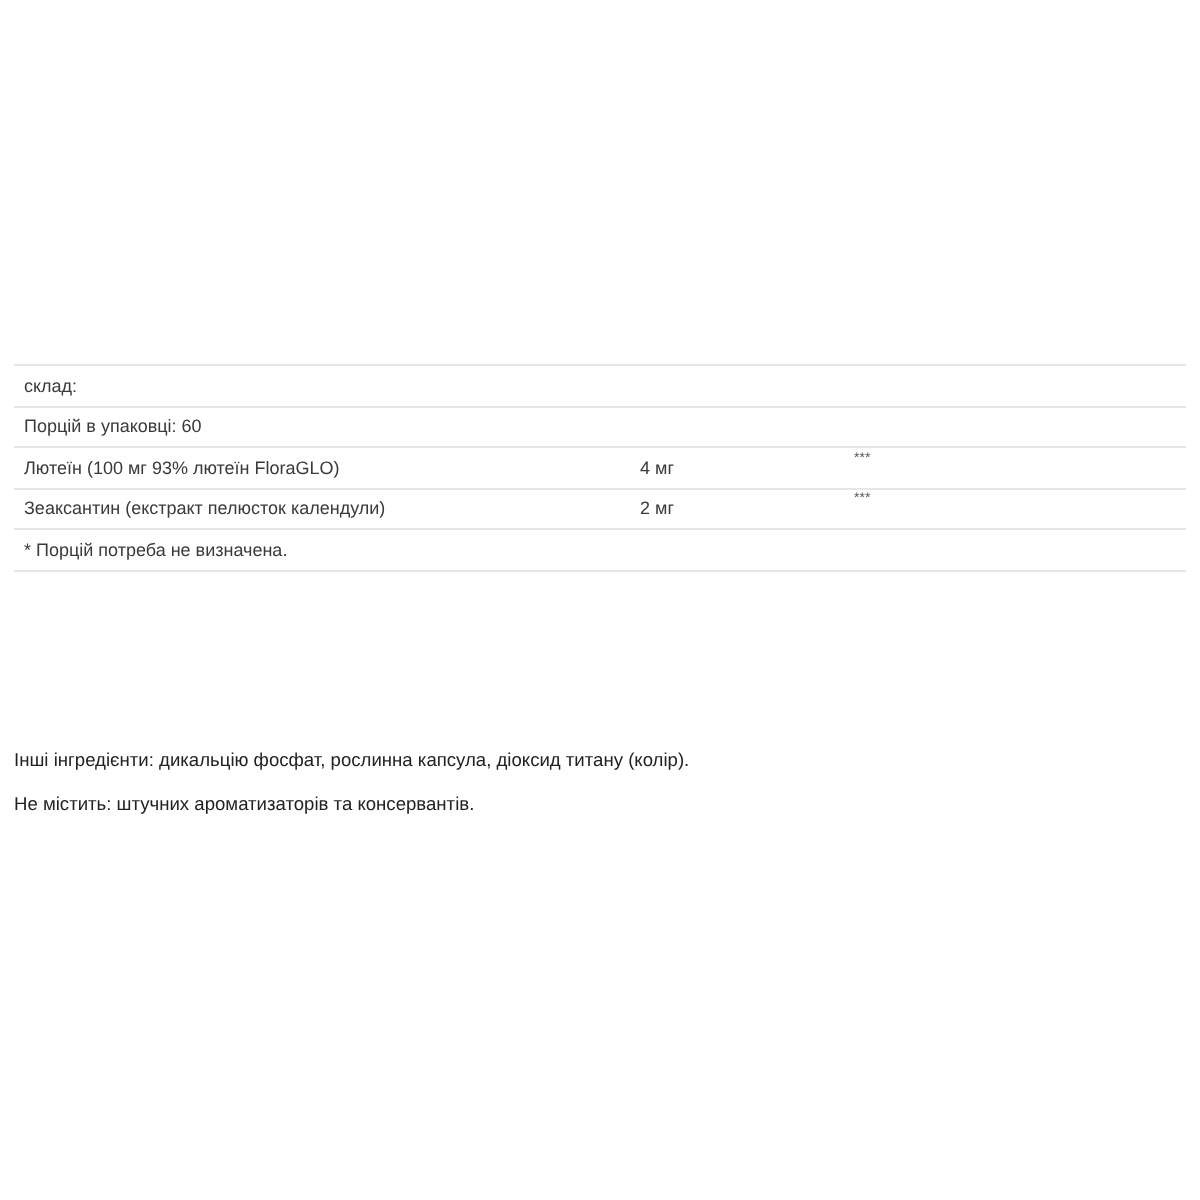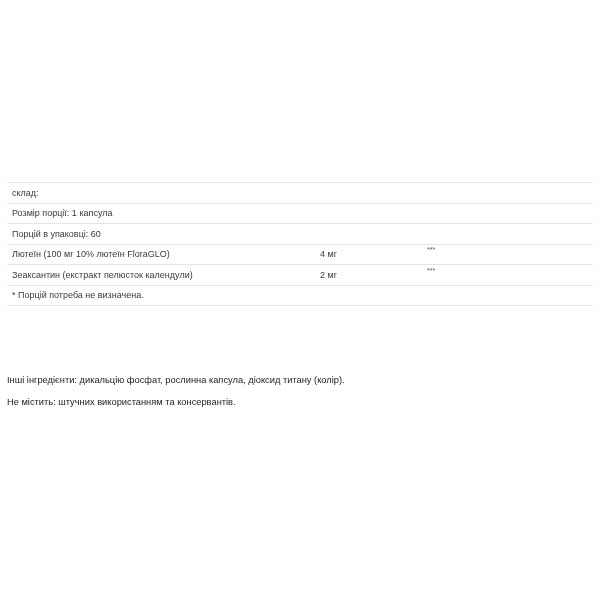--- a/index.html
+++ b/index.html
@@ -64,37 +64,34 @@
   </style>
 </head>
 <body>
 
 <table class="facts-table">
   <tbody>
     <tr>
       <td class="col1" colspan="3">склад:</td>
     </tr>
     <tr>
-      <td colspan="3">Розмір порції: 1 капсула</td>
-    </tr>
-    <tr>
       <td colspan="3">Порцій в упаковці: 60</td>
     </tr>
     <tr>
-      <td class="col1">Лютеїн (100 мг 10% лютеїн FloraGLO)</td>
+      <td class="col1">Лютеїн (100 мг 93% лютеїн FloraGLO)</td>
       <td class="col2">4 мг</td>
       <td class="col3"><span class="stars">***</span></td>
     </tr>
     <tr>
       <td class="col1">Зеаксантин (екстракт пелюсток календули)</td>
       <td class="col2">2 мг</td>
       <td class="col3"><span class="stars">***</span></td>
     </tr>
     <tr>
       <td colspan="3">* Порцій потреба не визначена.</td>
     </tr>
   </tbody>
 </table>
 
 <div class="notes">
   <p>Інші інгредієнти: дикальцію фосфат, рослинна капсула, діоксид титану (колір).</p>
-  <p>Не містить: штучних використанням та консервантів.</p>
+  <p>Не містить: штучних ароматизаторів та консервантів.</p>
 </div>
 
 </body></html>

